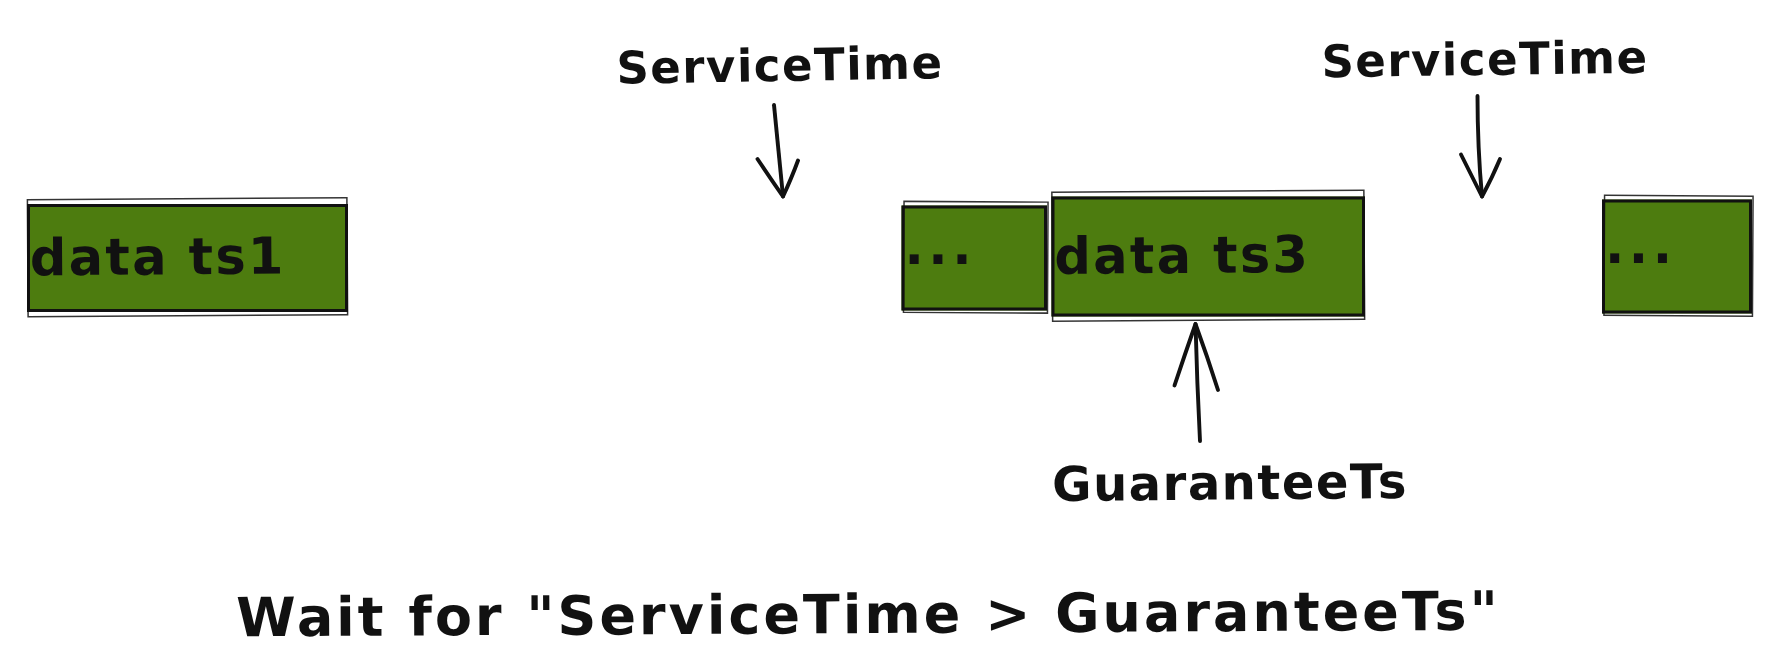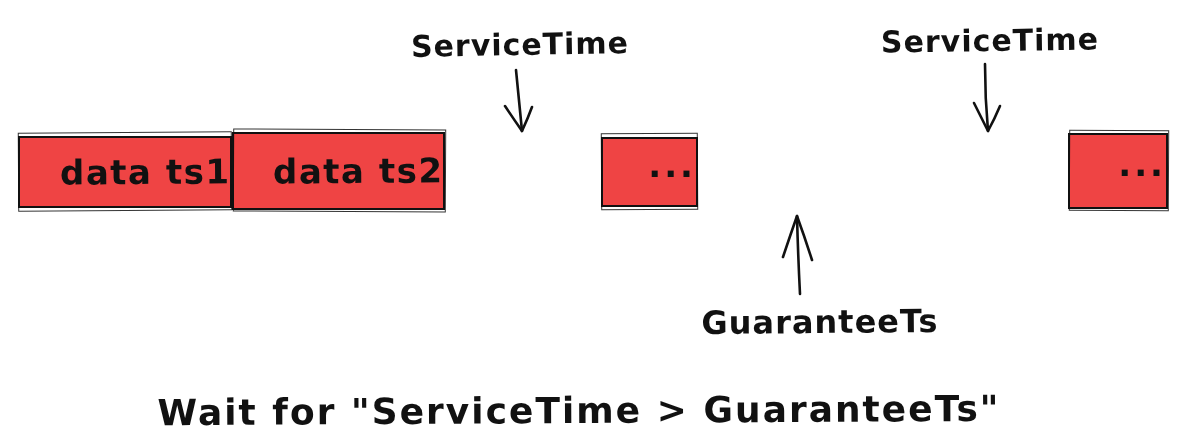--- a/index.html
+++ b/index.html
@@ -14,24 +14,24 @@
     background: #ffffff;
     overflow: hidden;
     font-family: "DejaVu Sans", sans-serif;
     color: #111111;
   }
   
   .box {
     position: absolute;
     box-sizing: border-box;
     border: 2.5px solid #111111;
-    background: #ef4444;
+    background: #4d7c0f;
     display: flex;
     align-items: center;
-    justify-content: flex-end;
+    justify-content: flex-start;
     font-size: 34px;
     font-weight: 600;
     letter-spacing: 1.5px;
     white-space: nowrap;
   }
   
   .box::before {
     content: "";
     position: absolute;
     inset: -6px -2px -5px -2px;
@@ -95,25 +95,25 @@
     </g>
     <g>
       <path d="M 800,294 Q 798,255 797,216"></path>
       <path d="M 783,257 Q 790,236 797,216 Q 805,238 812,260"></path>
     </g>
   </svg>
 
   <div class="box" style="left:18px;  top:136px; width:214px; height:72px;">
     <span class="box-label">data ts1</span>
   </div>
-  <div class="box" style="left:232px; top:132px; width:213px; height:78px;">
-    <span class="box-label">data ts2</span>
-  </div>
   <div class="box dots" style="left:601px; top:137px; width:97px; height:70px;">
     <span class="box-label">...</span>
+  </div>
+  <div class="box" style="left:701px; top:131px; width:209px; height:80px;">
+    <span class="box-label">data ts3</span>
   </div>
   <div class="box dots" style="left:1068px; top:133px; width:100px; height:76px;">
     <span class="box-label">...</span>
   </div>
 
   <div class="anno guarantee">GuaranteeTs</div>
 
   <div class="caption">Wait for "ServiceTime &gt; GuaranteeTs"</div>
 
 </div>

